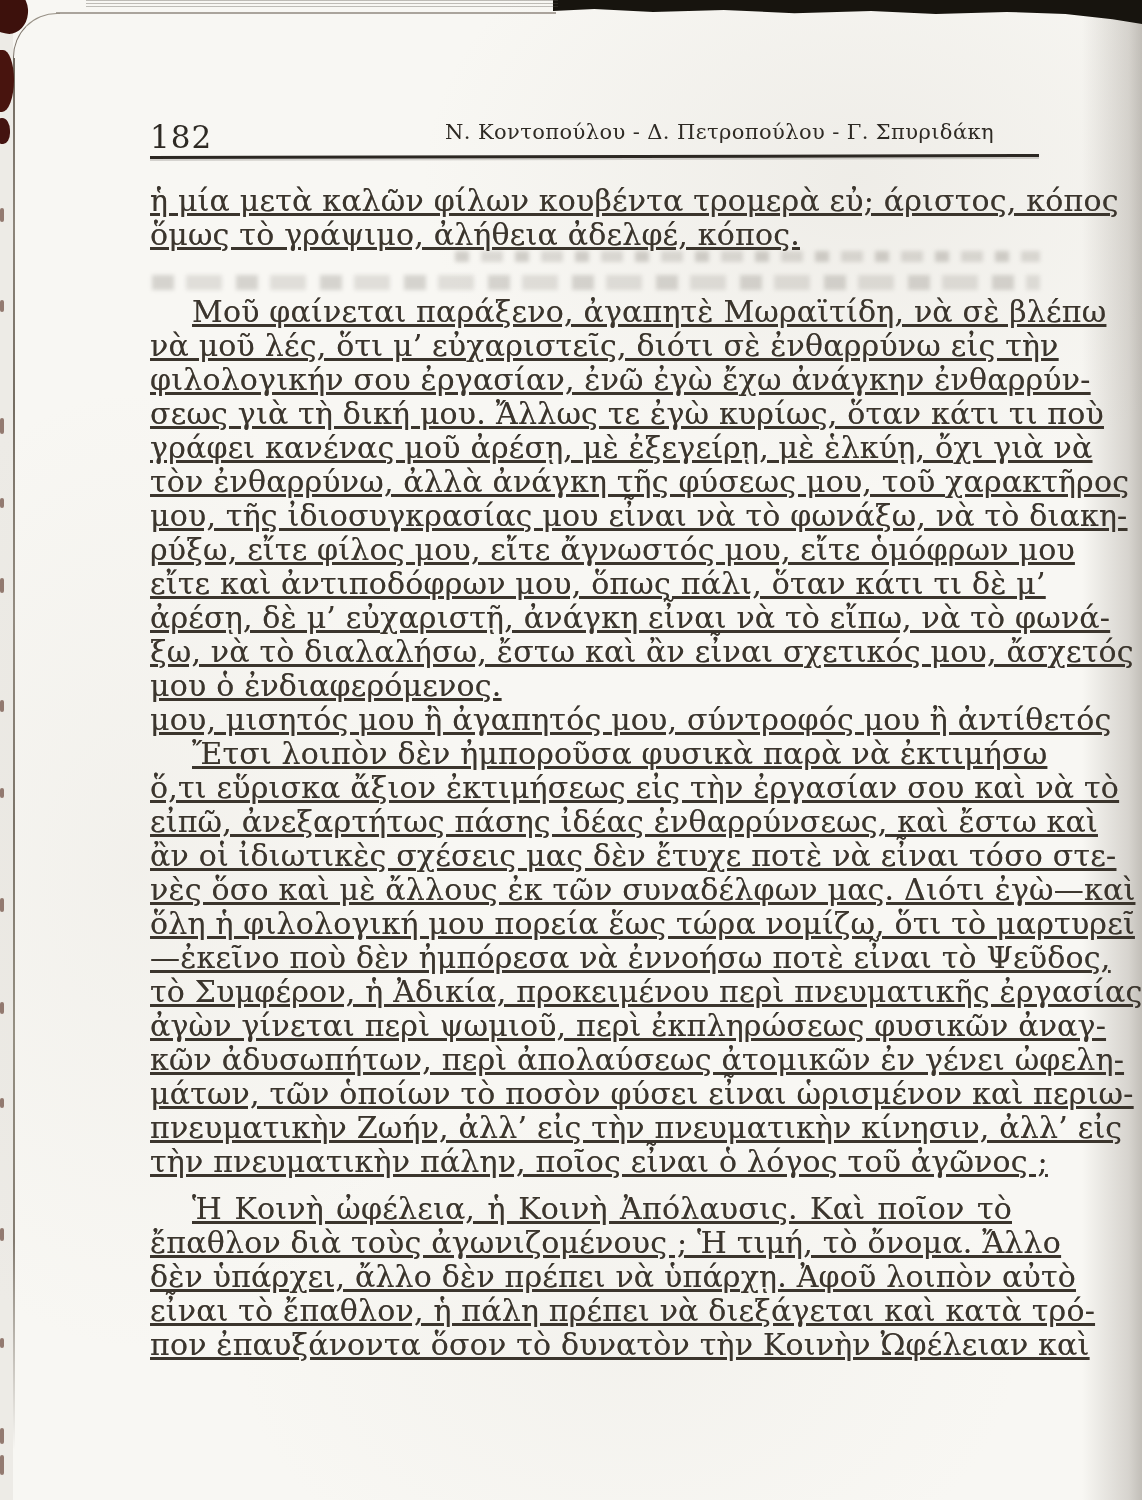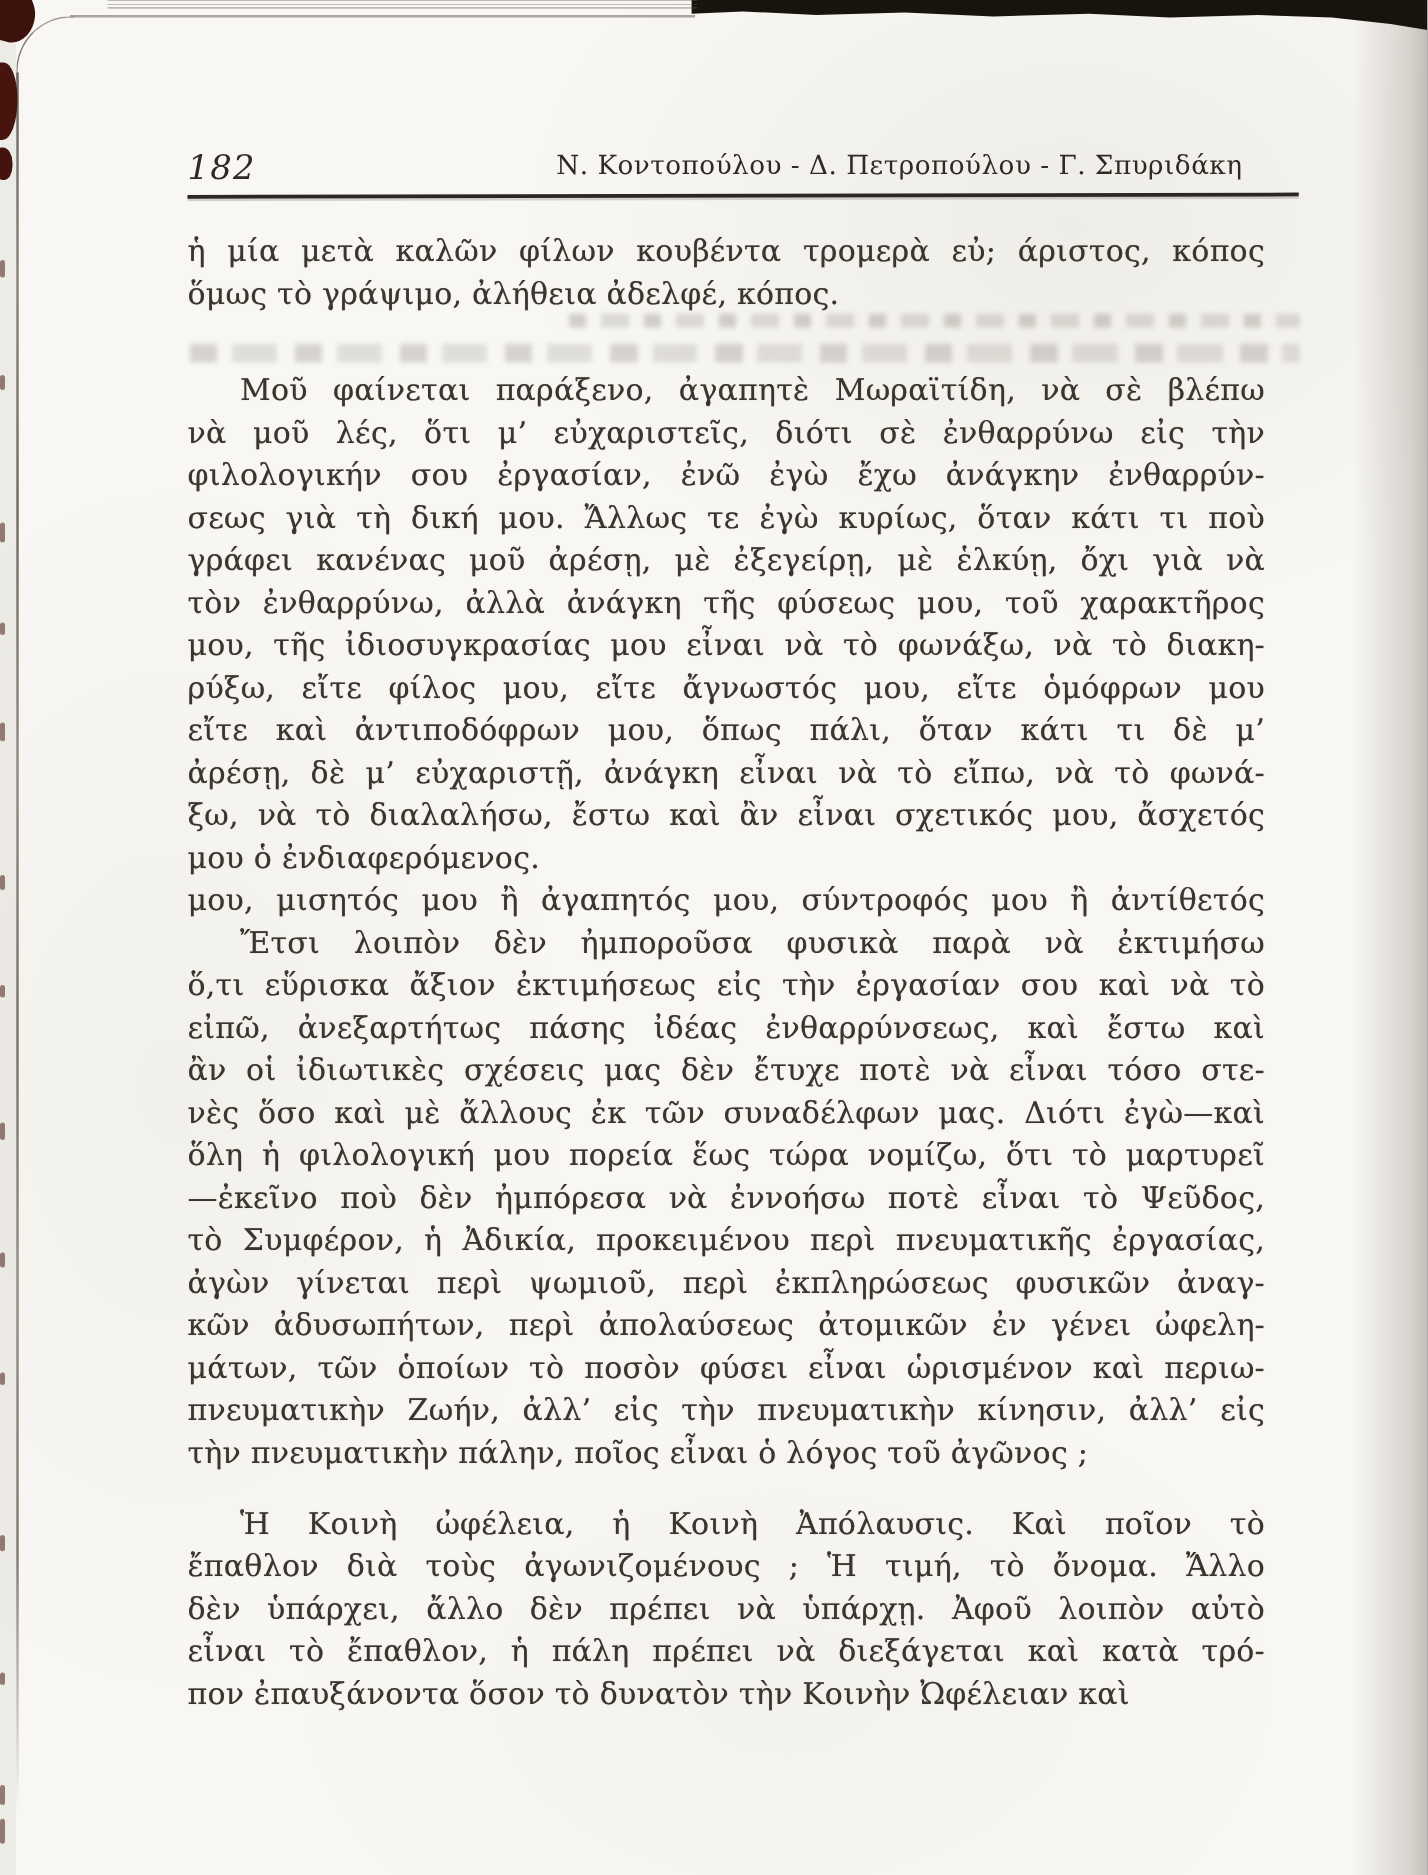--- a/index.html
+++ b/index.html
@@ -29,31 +29,31 @@
   .blob1{left:-7px;top:-9px;width:35px;height:43px;background:#3d110c;border-radius:40% 60% 55% 45%;transform:rotate(14deg);}
   .blob2{left:-9px;top:50px;width:23px;height:62px;background:#48140e;border-radius:45% 55% 60% 40%;}
   .blob3{left:-6px;top:118px;width:16px;height:26px;background:#441310;border-radius:50% 50% 45% 55%;}
   .tick{position:absolute;left:0;width:4px;background:rgba(86,46,34,.6);border-radius:2px;}
   .ghost{position:absolute;filter:blur(2.2px);opacity:.55;}
   .ghost1{left:455px;top:251px;width:585px;height:11px;
     background:repeating-linear-gradient(90deg,rgba(120,115,106,.55) 0 14px,transparent 14px 26px,rgba(120,115,106,.4) 26px 48px,transparent 48px 60px);}
   .ghost2{left:152px;top:275px;width:888px;height:15px;
     background:repeating-linear-gradient(90deg,rgba(123,118,110,.5) 0 22px,transparent 22px 34px,rgba(123,118,110,.35) 34px 70px,transparent 70px 84px);}
   
-  .page-number{position:absolute;left:150px;top:119px;font-size:27px;color:#2e2a24;letter-spacing:1px;font-style:italic;}
+  .page-number{position:absolute;left:150px;top:119px;font-size:31px;color:#2e2a24;letter-spacing:1px;}
   .running-header{position:absolute;left:445px;top:120px;width:595px;font-size:21px;color:#2e2a24;
     letter-spacing:.4px;white-space:nowrap;}
   .header-rule{position:absolute;left:150px;top:155px;width:889px;height:3.4px;background:#2b2722;
     transform:rotate(-.12deg);box-shadow:0 2px 0 rgba(43,39,34,.18);}
   
-  .text-block{position:absolute;left:150px;top:184px;width:862px;color:#3b352d;font-size:24px;
-    text-shadow:0 0 .6px rgba(59,53,45,.55);letter-spacing:.2px;}
+  .text-block{position:absolute;left:150px;top:184px;width:862px;color:#3b352d;font-size:30px;
+    text-shadow:0 0 .6px rgba(59,53,45,.55);letter-spacing:.2px;text-decoration:underline;}
   .para{margin:0;}
   .para:nth-child(2){margin-top:43px;}
-  .para:nth-child(4){margin-top:23px;}
+  .para:nth-child(4){margin-top:13px;}
   .tline{height:34px;line-height:34px;text-align:justify;text-align-last:justify;text-justify:inter-word;
     white-space:nowrap;overflow:visible;}
   .tline.indent{padding-left:42px;}
   .tline.lastline{text-align-last:left;}
 </style>
 </head>
 <body>
 
 <div class="scan">
 

